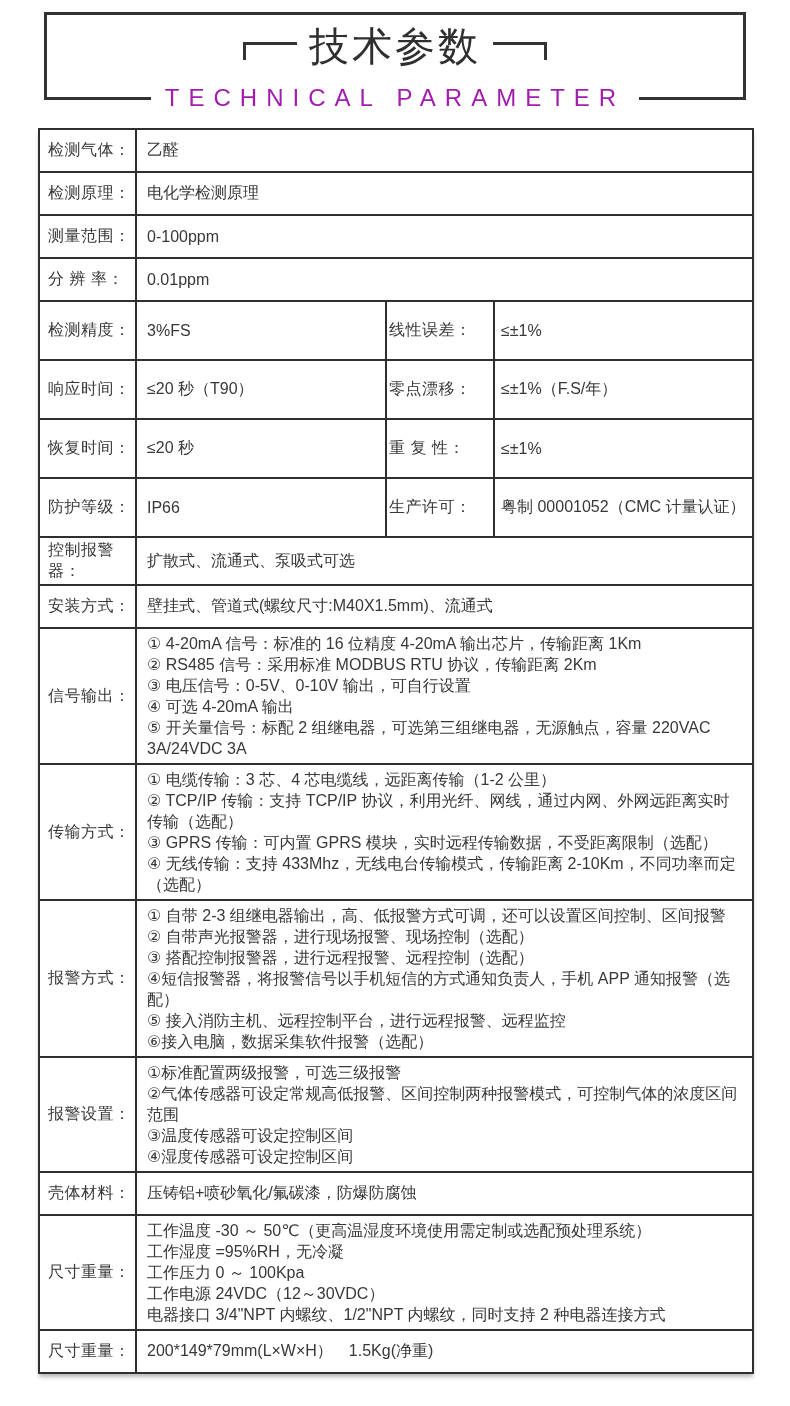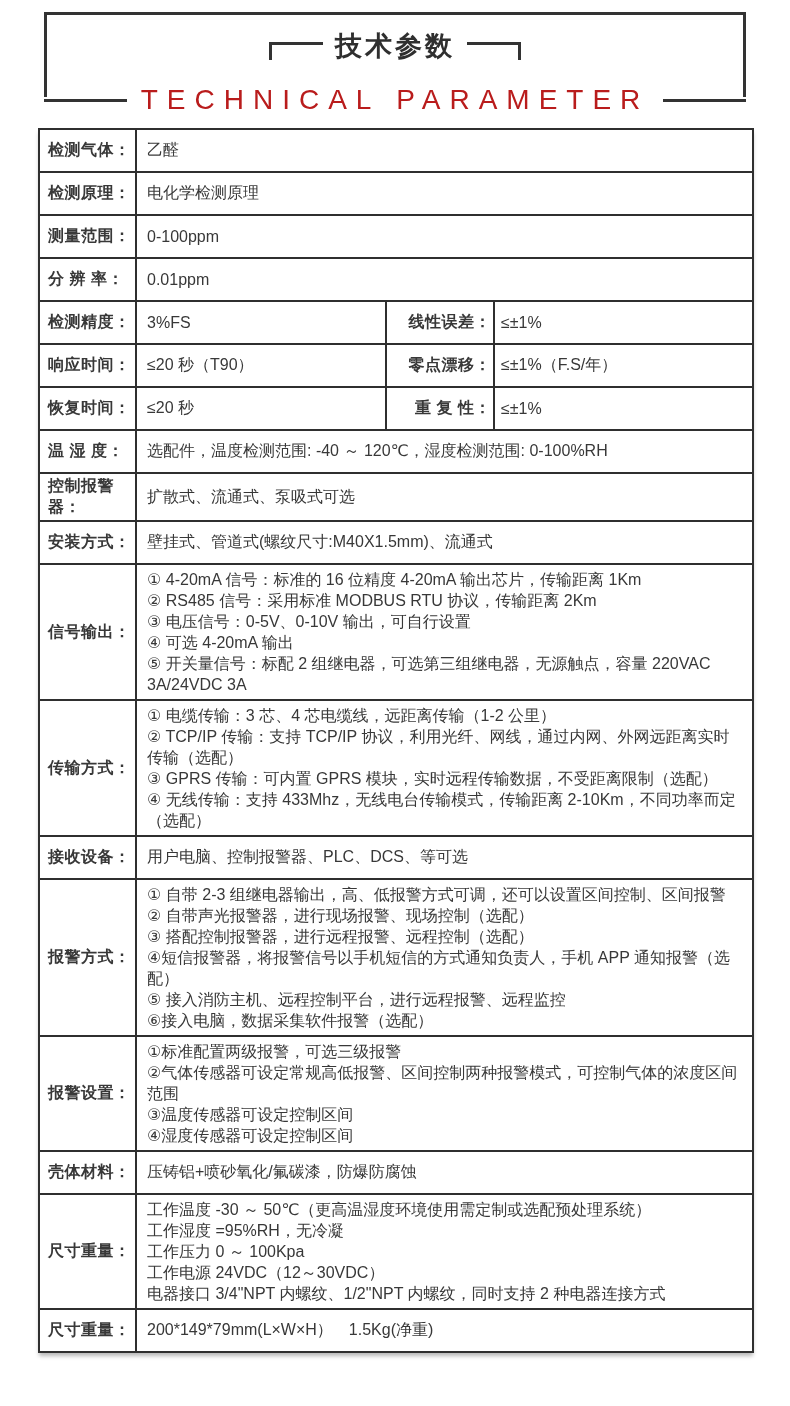--- a/index.html
+++ b/index.html
@@ -12,48 +12,48 @@
   
   .hdr-frame {
     position:absolute; left:44px; top:12px; width:702px; height:85px;
     border:3px solid #333; border-bottom:none; box-sizing:border-box;
   }
   .hdr-title-row {
     position:absolute; left:44px; top:22px; width:702px;
     display:flex; justify-content:center; align-items:flex-start;
   }
   .hdr-title {
-    font-size:27px; font-weight:bold; letter-spacing:3px; color:#2f2f2f;
+    font-size:40px; font-weight:normal; letter-spacing:3px; color:#2f2f2f;
     line-height:48px; padding:0 12px; white-space:nowrap;
   }
   .bracket { width:54px; height:18px; box-sizing:border-box; margin-top:20px; }
   .bracket.left  { border-top:3px solid #333; border-left:3px solid #333; }
   .bracket.right { border-top:3px solid #333; border-right:3px solid #333; }
   .hdr-en-row {
     position:absolute; left:44px; top:84px; width:702px;
     display:flex; align-items:center;
   }
   .hdr-en-row .hline { flex:1; height:3px; background:#333; }
   .hdr-en {
-    padding:0 14px; font-size:28px; letter-spacing:9px; white-space:nowrap;
-    color:#b91c1c; font-weight:500;
+    padding:0 14px; font-size:24px; letter-spacing:9px; white-space:nowrap;
+    color:#a21caf; font-weight:500;
   }
 
   
   table.spec {
     position:absolute; left:38px; top:128px; width:714px;
     border-collapse:collapse; table-layout:fixed;
     box-shadow:0 4px 4px -1px rgba(0,0,0,0.28);
   }
   table.spec td {
     border:2px solid #2f2f2f; font-size:16px; color:#383838;
     vertical-align:middle; overflow:hidden;
   }
-  td.lbl  { padding:2px 2px 2px 8px; height:37px; letter-spacing:0.5px;font-weight:bold; }
-  td.lbl2 { text-align:right; padding:2px 2px; }
+  td.lbl  { padding:2px 2px 2px 8px; height:37px; letter-spacing:0.5px; }
+  td.lbl2 { text-align:left; padding:10px 2px; }
   td.val  { padding:8px 10px; }
   td.val4 { padding:2px 6px; }
   td.multi { padding:4px 10px; }
   td.multi .line { line-height:21px; }
 </style>
 </head>
 <body>
 
 <div id="page">
 
@@ -107,25 +107,27 @@
         <td class="val">≤20 秒（T90）</td>
         <td class="lbl lbl2">零点漂移：</td>
         <td class="val val4">≤±1%（F.S/年）</td>
       </tr>
       <tr>
         <td class="lbl">恢复时间：</td>
         <td class="val">≤20 秒</td>
         <td class="lbl lbl2">重 复 性：</td>
         <td class="val val4">≤±1%</td>
       </tr>
-
-      <tr>
-        <td class="lbl">温 湿 度：</td>
-        <td class="val" colspan="3">选配件，温度检测范围: -40 ～ 120℃，湿度检测范围: 0-100%RH</td>
-      </tr>
+      <tr>
+        <td class="lbl">防护等级：</td>
+        <td class="val">IP66</td>
+        <td class="lbl lbl2">生产许可：</td>
+        <td class="val val4">粤制 00001052（CMC 计量认证）</td>
+      </tr>
+
       <tr>
         <td class="lbl">控制报警器：</td>
         <td class="val" colspan="3">扩散式、流通式、泵吸式可选</td>
       </tr>
       <tr>
         <td class="lbl">安装方式：</td>
         <td class="val" colspan="3">壁挂式、管道式(螺纹尺寸:M40X1.5mm)、流通式</td>
       </tr>
 
       <tr>
@@ -141,24 +143,20 @@
       <tr>
         <td class="lbl">传输方式：</td>
         <td class="multi" colspan="3">
           <div class="line">① 电缆传输：3 芯、4 芯电缆线，远距离传输（1-2 公里）</div>
           <div class="line">② TCP/IP 传输：支持 TCP/IP 协议，利用光纤、网线，通过内网、外网远距离实时传输（选配）</div>
           <div class="line">③ GPRS 传输：可内置 GPRS 模块，实时远程传输数据，不受距离限制（选配）</div>
           <div class="line">④ 无线传输：支持 433Mhz，无线电台传输模式，传输距离 2-10Km，不同功率而定（选配）</div>
         </td>
       </tr>
 
-      <tr>
-        <td class="lbl">接收设备：</td>
-        <td class="val" colspan="3">用户电脑、控制报警器、PLC、DCS、等可选</td>
-      </tr>
 
       <tr>
         <td class="lbl">报警方式：</td>
         <td class="multi" colspan="3">
           <div class="line">① 自带 2-3 组继电器输出，高、低报警方式可调，还可以设置区间控制、区间报警</div>
           <div class="line">② 自带声光报警器，进行现场报警、现场控制（选配）</div>
           <div class="line">③ 搭配控制报警器，进行远程报警、远程控制（选配）</div>
           <div class="line">④短信报警器，将报警信号以手机短信的方式通知负责人，手机 APP 通知报警（选配）</div>
           <div class="line">⑤ 接入消防主机、远程控制平台，进行远程报警、远程监控</div>
           <div class="line">⑥接入电脑，数据采集软件报警（选配）</div>

